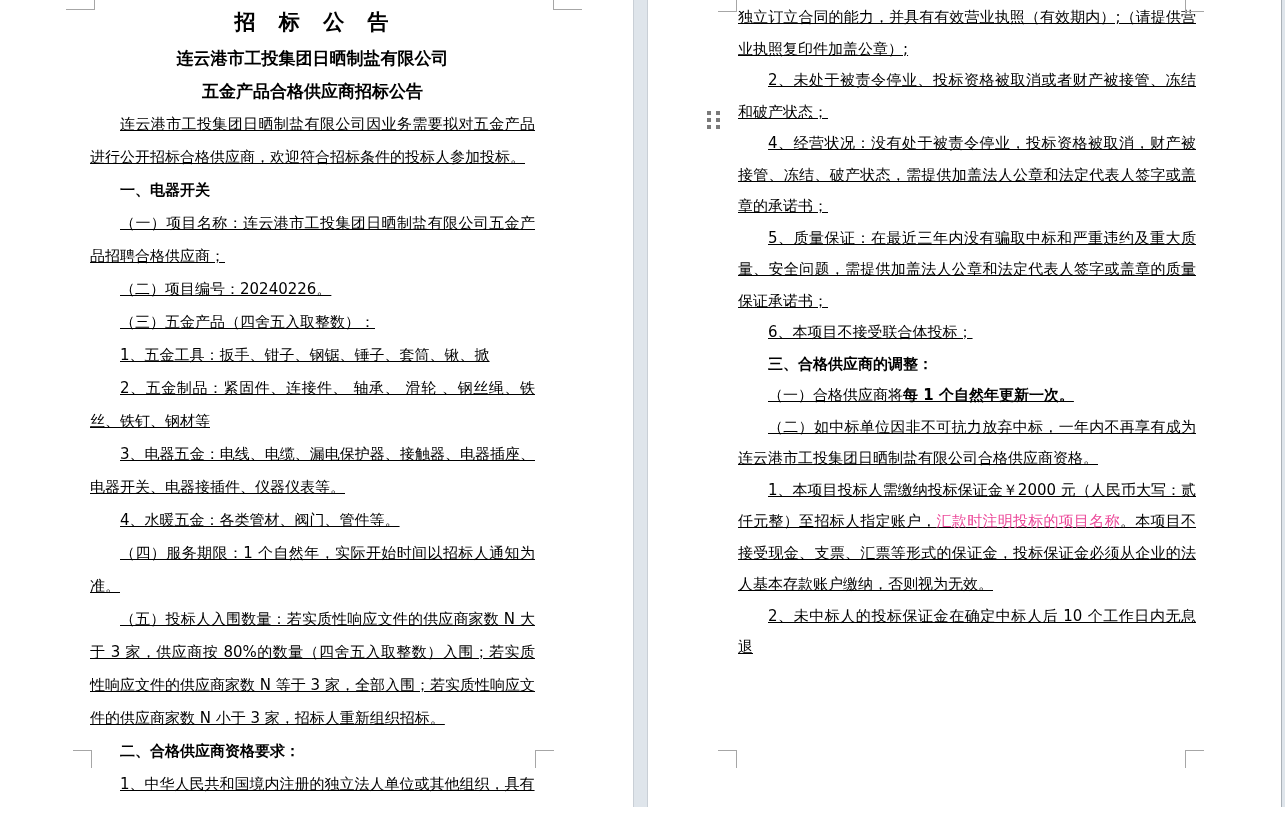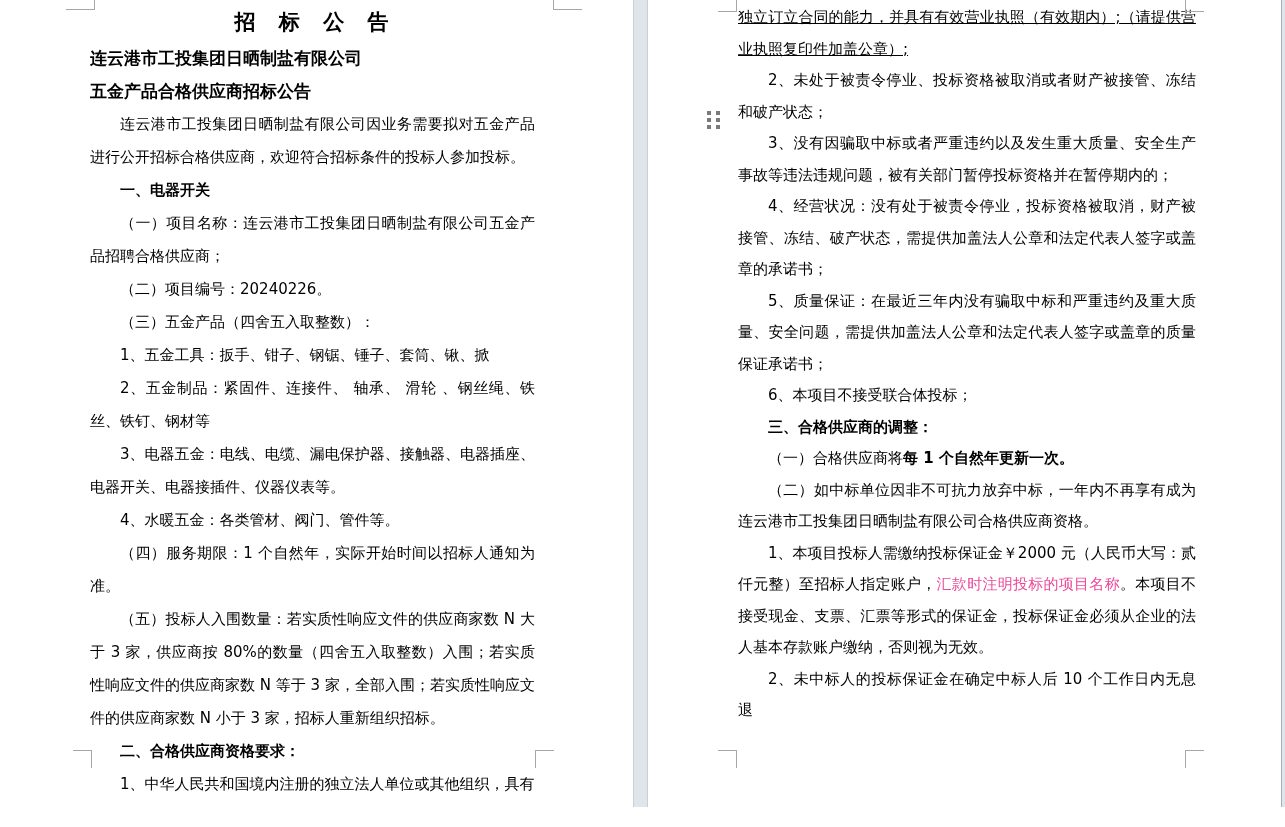--- a/index.html
+++ b/index.html
@@ -14,22 +14,22 @@
   
   .v-gap{position:absolute;top:0;height:827px;background:#dfe5eb;border-left:1px solid #c9cfd6;border-right:1px solid #c9cfd6;box-sizing:border-box;}
   .bottom-strip{position:absolute;left:0;top:820px;width:1285px;height:7px;background:#dfe5eb;border-top:1px solid #c9cfd6;box-sizing:border-box;}
   .right-strip{position:absolute;top:0;left:1281px;width:4px;height:827px;background:#dfe5eb;border-left:1px solid #aab1b8;box-sizing:border-box;}
   
   .text-col{position:absolute;top:0;}
   #left-col{left:90px;width:445px;font-size:15px;line-height:33px;}
   #right-col{left:738px;top:2px;width:458px;font-size:15px;line-height:31.5px;}
   .par{margin:0;text-align:justify;text-justify:inter-ideograph;}
   .par.doc-title{text-align:center;font-weight:bold;font-size:21px;line-height:40px;word-spacing:12px;letter-spacing:2px;margin-top:2px;}
-  .par.doc-subtitle{text-align:left;font-weight:bold;font-size:17px;text-indent:0;}
-  .par.body{text-indent:2em;}
+  .par.doc-subtitle{text-align:center;font-weight:bold;font-size:17px;text-indent:0;}
+  .par.body{text-indent:2em;text-decoration:underline;}
   .par.body-noindent{text-indent:0;text-decoration:underline;}
   .par.heading{font-weight:bold;text-indent:2em;}
   .seg-normal{}
   .seg-bold{font-weight:bold;}
   .seg-red{color:#ec4899;}
   
   .crop{position:absolute;box-sizing:border-box;}
   .crop.tl{border-bottom:1px solid #a6a6a6;border-right:1px solid #a6a6a6;}
   .crop.tr{border-bottom:1px solid #a6a6a6;border-left:1px solid #a6a6a6;}
   .crop.bl{border-top:1px solid #a6a6a6;border-right:1px solid #a6a6a6;}
@@ -62,21 +62,20 @@
       <p class="par body"><span class="seg-normal">4、水暖五金：各类管材、阀门、管件等。</span></p>
       <p class="par body"><span class="seg-normal">（四）服务期限：1 个自然年，实际开始时间以招标人通知为准。</span></p>
       <p class="par body"><span class="seg-normal">（五）投标人入围数量：若实质性响应文件的供应商家数 N 大于 3 家，供应商按 80%的数量（四舍五入取整数）入围；若实质性响应文件的供应商家数 N 等于 3 家，全部入围；若实质性响应文件的供应商家数 N 小于 3 家，招标人重新组织招标。</span></p>
       <p class="par heading"><span class="seg-bold">二、合格供应商资格要求：</span></p>
       <p class="par body"><span class="seg-normal">1、中华人民共和国境内注册的独立法人单位或其他组织，具有</span></p>
     </div>
 
   <div class="text-col" id="right-col">
       <p class="par body-noindent"><span class="seg-normal">独立订立合同的能力，并具有有效营业执照（有效期内）;（请提供营业执照复印件加盖公章）;</span></p>
       <p class="par body"><span class="seg-normal">2、未处于被责令停业、投标资格被取消或者财产被接管、冻结和破产状态；</span></p>
-      <p class="par body"><span class="seg-normal">3、没有因骗取中标或者严重违约以及发生重大质量、安全生产事故等违法违规问题，被有关部门暂停投标资格并在暂停期内的；</span></p>
       <p class="par body"><span class="seg-normal">4、经营状况：没有处于被责令停业，投标资格被取消，财产被接管、冻结、破产状态，需提供加盖法人公章和法定代表人签字或盖章的承诺书；</span></p>
       <p class="par body"><span class="seg-normal">5、质量保证：在最近三年内没有骗取中标和严重违约及重大质量、安全问题，需提供加盖法人公章和法定代表人签字或盖章的质量保证承诺书；</span></p>
       <p class="par body"><span class="seg-normal">6、本项目不接受联合体投标；</span></p>
       <p class="par heading"><span class="seg-bold">三、合格供应商的调整：</span></p>
       <p class="par body"><span class="seg-normal">（一）合格供应商将</span><span class="seg-bold">每 1 个自然年更新一次。</span></p>
       <p class="par body"><span class="seg-normal">（二）如中标单位因非不可抗力放弃中标，一年内不再享有成为连云港市工投集团日晒制盐有限公司合格供应商资格。</span></p>
       <p class="par body"><span class="seg-normal">1、本项目投标人需缴纳投标保证金￥2000 元（人民币大写：贰仟元整）至招标人指定账户，</span><span class="seg-red">汇款时注明投标的项目名称</span><span class="seg-normal">。本项目不接受现金、支票、汇票等形式的保证金，投标保证金必须从企业的法人基本存款账户缴纳，否则视为无效。</span></p>
       <p class="par body"><span class="seg-normal">2、未中标人的投标保证金在确定中标人后 10 个工作日内无息退</span></p>
     </div>
 

